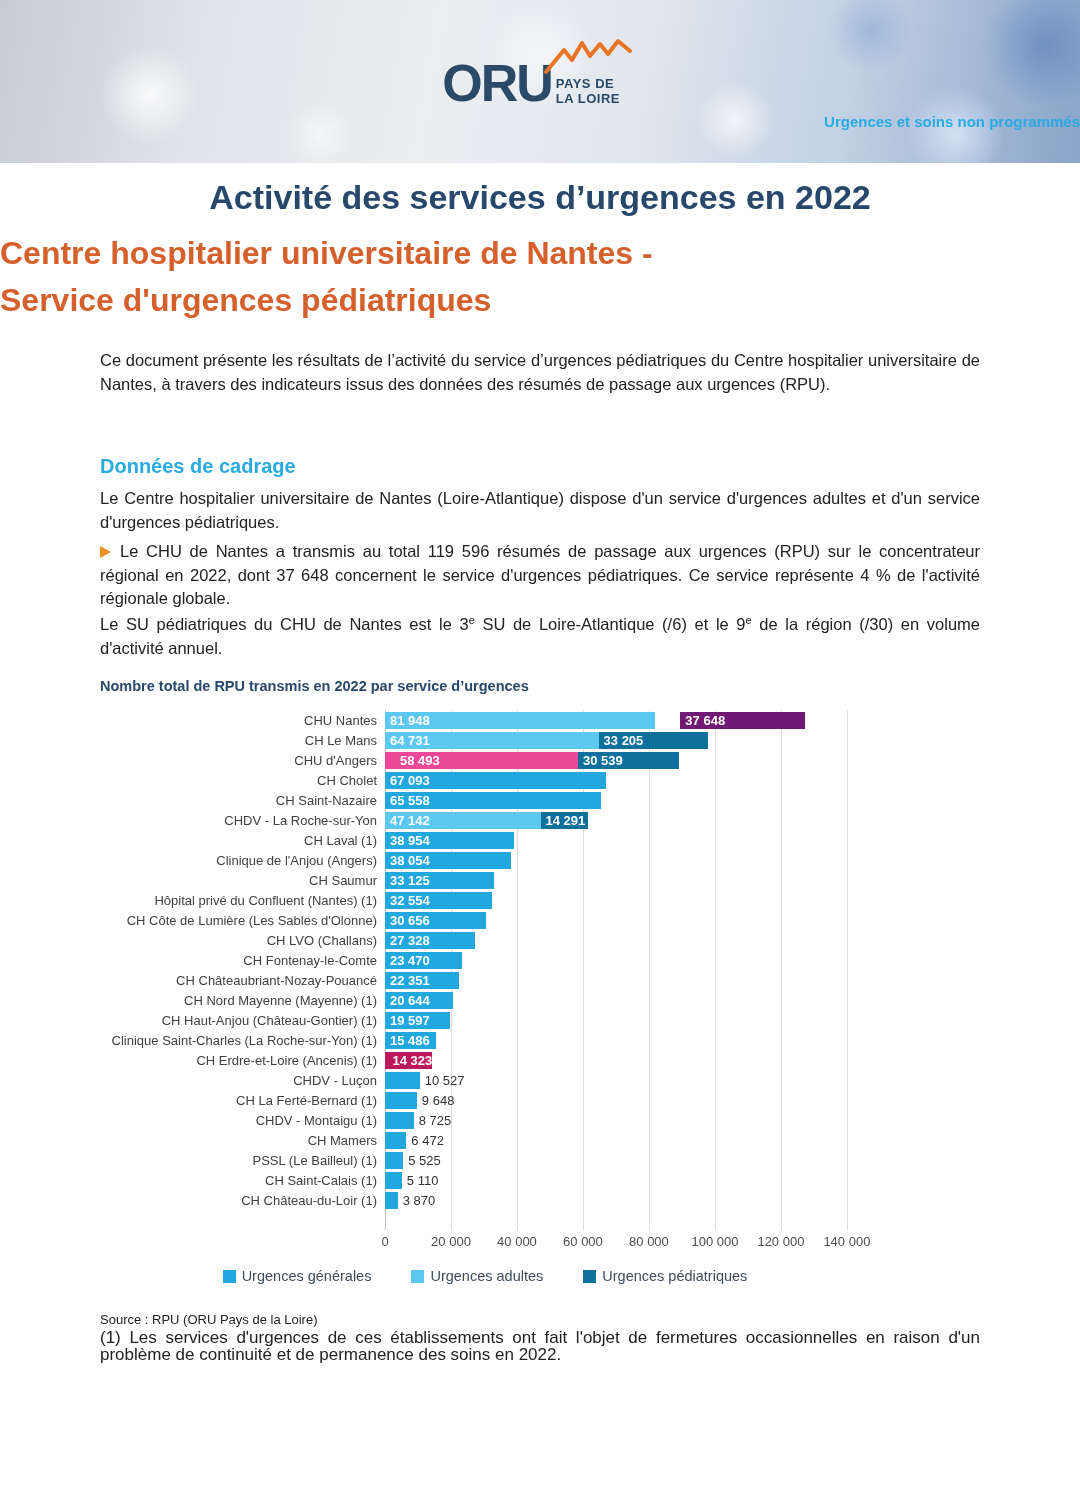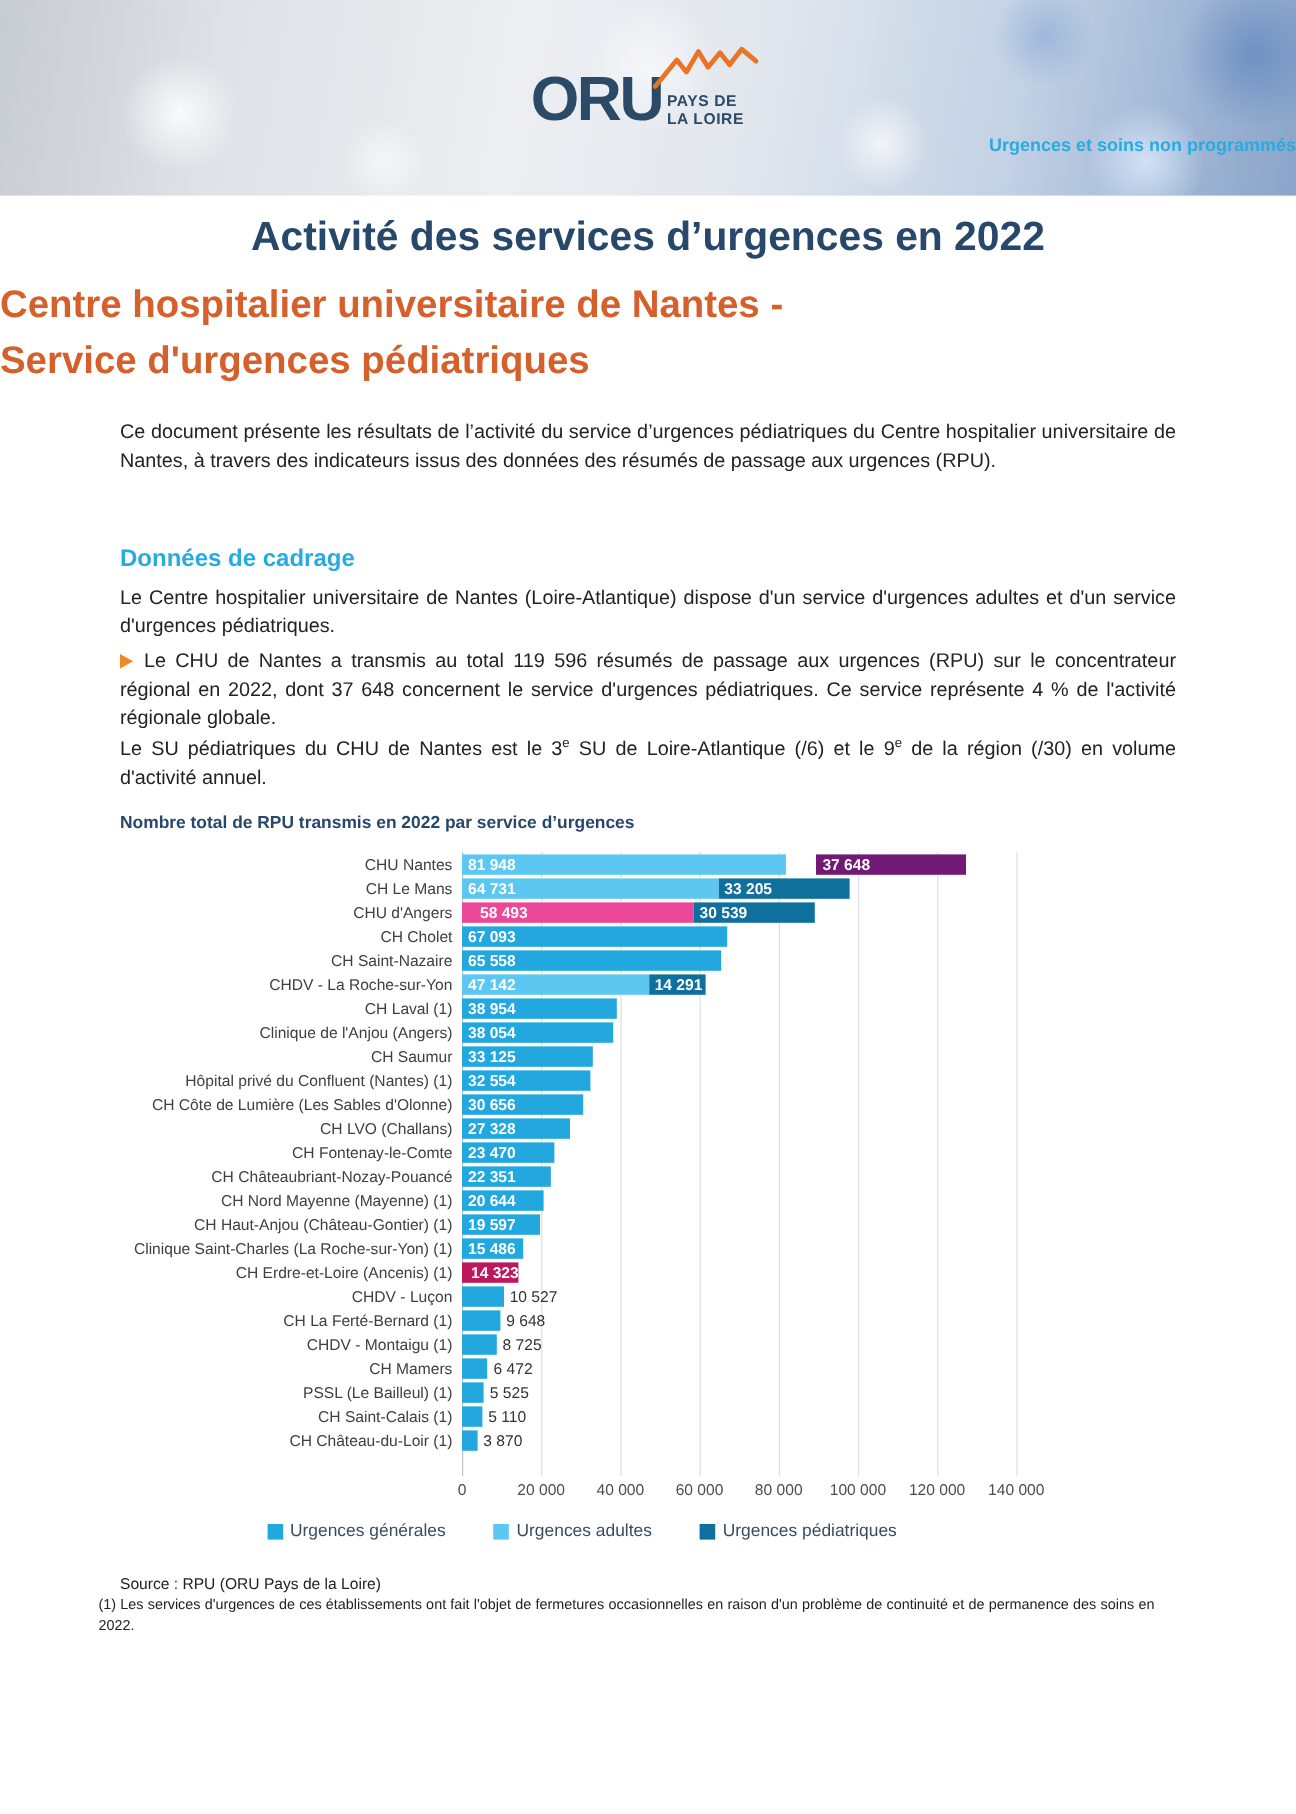--- a/index.html
+++ b/index.html
@@ -55,21 +55,21 @@
   .bar-seg.inside{color:#FFFFFF;font-weight:bold;font-size:13px;padding-left:5px;}
   .bar-value-outside{margin-left:5px;font-size:13px;color:#333;white-space:nowrap;}
   .chart-axis{position:absolute;left:285px;top:524px;width:485px;height:20px;}
   .tick-label{position:absolute;transform:translateX(-50%);font-size:13px;color:#4D4D4D;white-space:nowrap;}
   .chart-legend{position:absolute;left:0;top:558px;width:770px;display:flex;justify-content:center;gap:40px;}
   .legend-item{display:flex;align-items:center;gap:6px;font-size:14.5px;color:#3C4C5C;}
   .legend-swatch{width:13px;height:13px;}
 
   
   .source-line{position:absolute;left:100px;top:1312px;font-size:13px;color:#222;}
-  .footnote{position:absolute;left:82px;top:1329px;width:880px;font-size:12px;line-height:17px;color:#222;text-align:justify;}
+  .footnote{position:absolute;left:100px;top:1329px;width:880px;font-size:17px;line-height:17px;color:#222;text-align:justify;}
 
   
   .footer{position:absolute;left:100px;top:1444px;width:880px;height:46px;display:flex;align-items:center;}
   .footer-left{flex:1;font-size:14.5px;color:#3A3A3A;}
   .footer-divider{width:1px;height:44px;background:#8A8A8A;}
   .footer-page{width:110px;text-align:center;font-size:14.5px;color:#3A3A3A;}
 </style>
 </head>
 <body>
 

